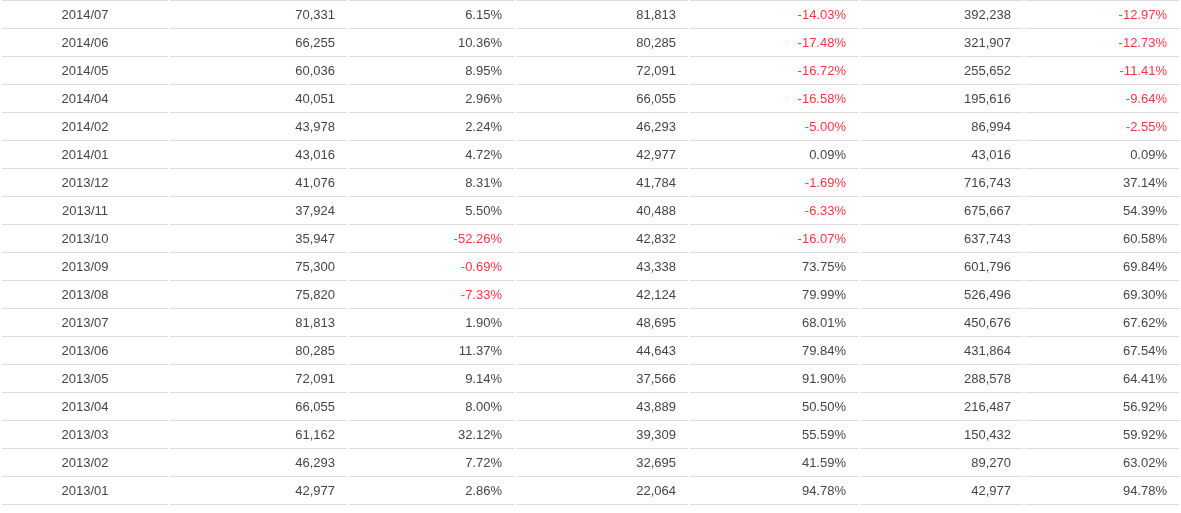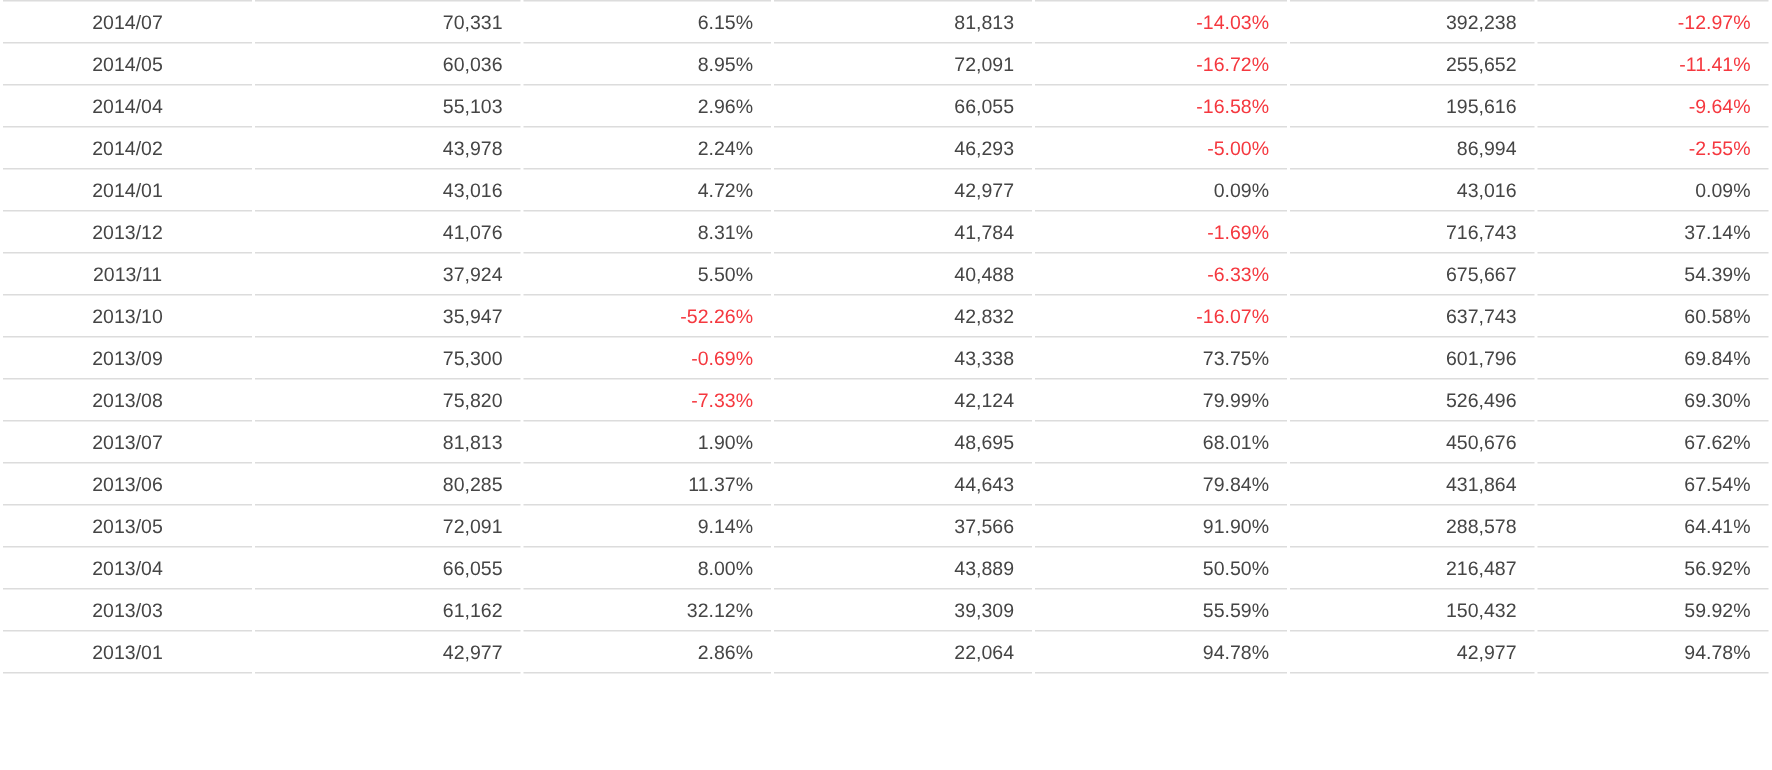--- a/index.html
+++ b/index.html
@@ -67,31 +67,40 @@
         <tr>
           <td class="c-month">2014/07</td>
           <td class="c-num">70,331</td>
           <td class="c-num">6.15%</td>
           <td class="c-num">81,813</td>
           <td class="c-num neg">-14.03%</td>
           <td class="c-num">392,238</td>
           <td class="c-num neg">-12.97%</td>
         </tr>
         <tr>
+          <td class="c-month">2014/06</td>
+          <td class="c-num">66,255</td>
+          <td class="c-num">10.36%</td>
+          <td class="c-num">80,285</td>
+          <td class="c-num neg">-17.48%</td>
+          <td class="c-num">321,907</td>
+          <td class="c-num neg">-12.73%</td>
+        </tr>
+        <tr>
           <td class="c-month">2014/05</td>
           <td class="c-num">60,036</td>
           <td class="c-num">8.95%</td>
           <td class="c-num">72,091</td>
           <td class="c-num neg">-16.72%</td>
           <td class="c-num">255,652</td>
           <td class="c-num neg">-11.41%</td>
         </tr>
         <tr>
           <td class="c-month">2014/04</td>
-          <td class="c-num">55,103</td>
+          <td class="c-num">40,051</td>
           <td class="c-num">2.96%</td>
           <td class="c-num">66,055</td>
           <td class="c-num neg">-16.58%</td>
           <td class="c-num">195,616</td>
           <td class="c-num neg">-9.64%</td>
         </tr>
         <tr>
           <td class="c-month">2014/02</td>
           <td class="c-num">43,978</td>
           <td class="c-num">2.24%</td>
@@ -193,20 +202,29 @@
         <tr>
           <td class="c-month">2013/03</td>
           <td class="c-num">61,162</td>
           <td class="c-num">32.12%</td>
           <td class="c-num">39,309</td>
           <td class="c-num">55.59%</td>
           <td class="c-num">150,432</td>
           <td class="c-num">59.92%</td>
         </tr>
         <tr>
+          <td class="c-month">2013/02</td>
+          <td class="c-num">46,293</td>
+          <td class="c-num">7.72%</td>
+          <td class="c-num">32,695</td>
+          <td class="c-num">41.59%</td>
+          <td class="c-num">89,270</td>
+          <td class="c-num">63.02%</td>
+        </tr>
+        <tr>
           <td class="c-month">2013/01</td>
           <td class="c-num">42,977</td>
           <td class="c-num">2.86%</td>
           <td class="c-num">22,064</td>
           <td class="c-num">94.78%</td>
           <td class="c-num">42,977</td>
           <td class="c-num">94.78%</td>
         </tr>
       </tbody>
   </table>

